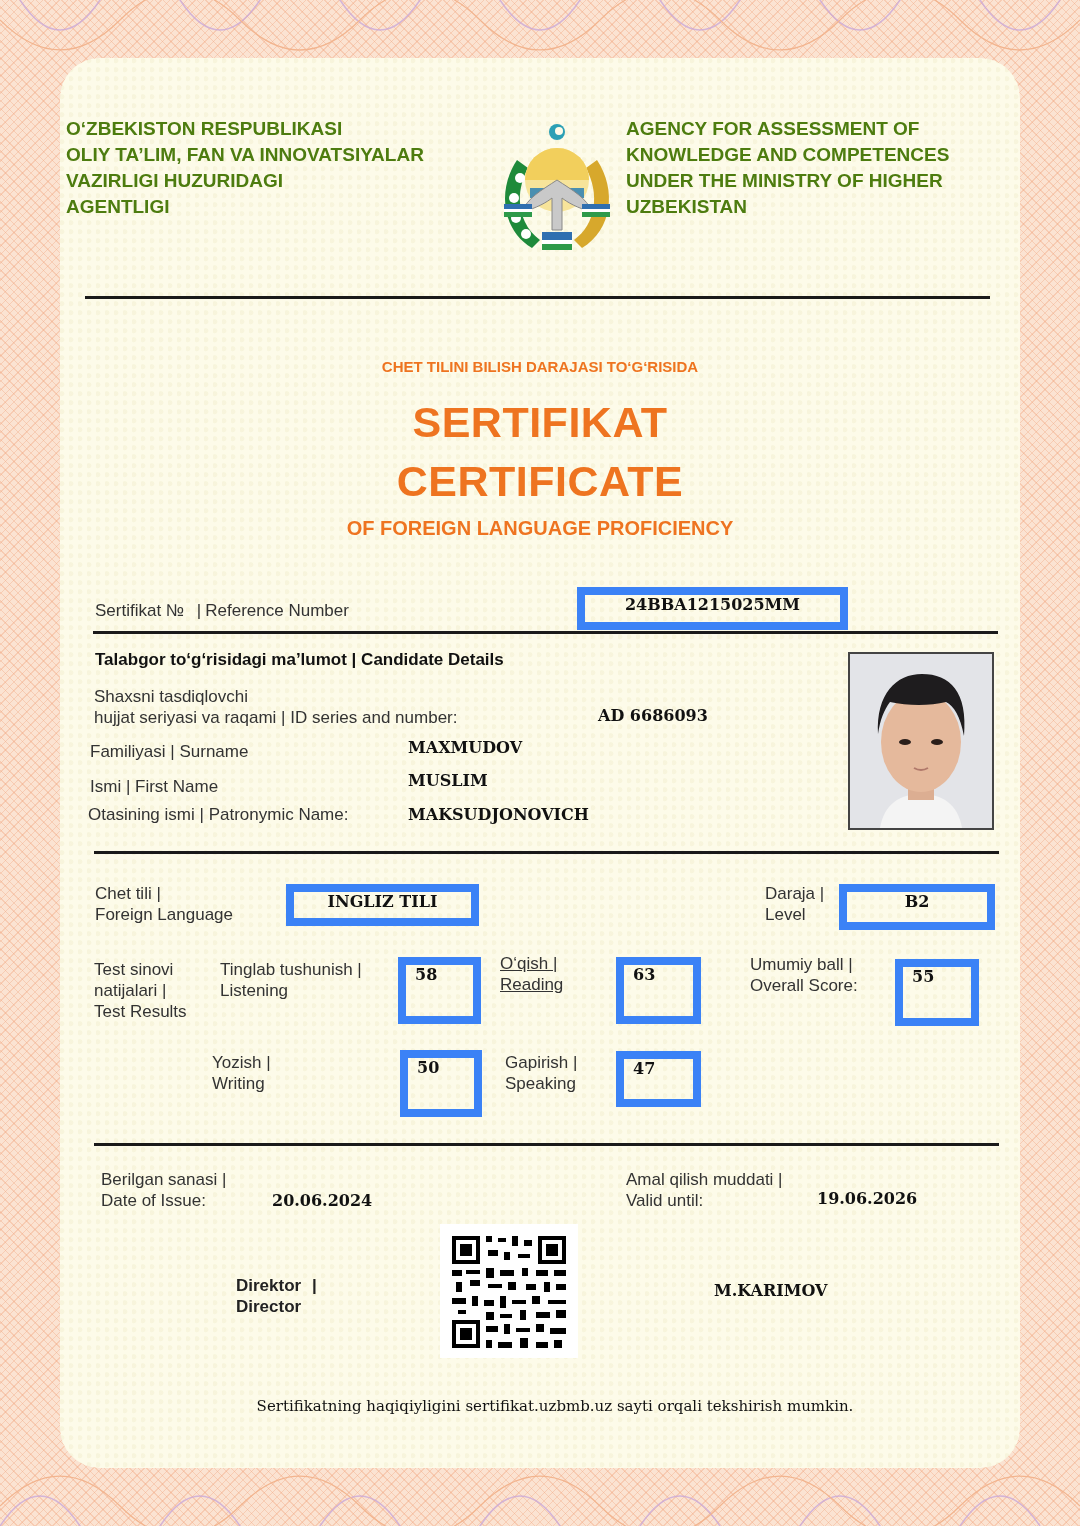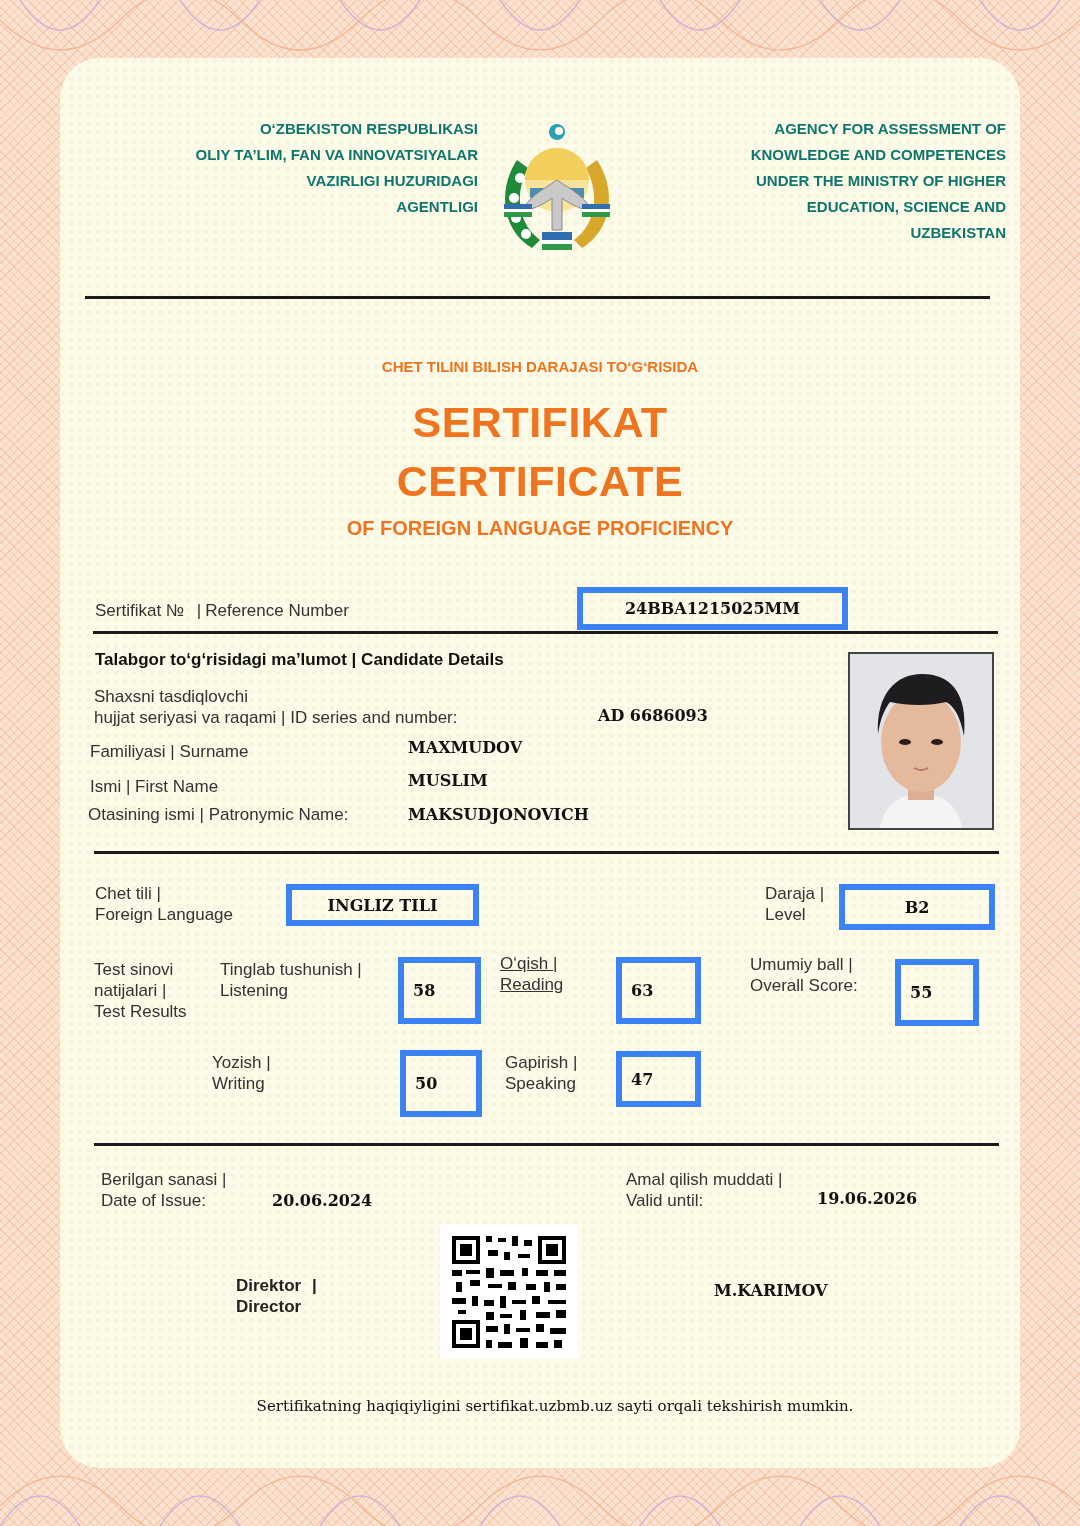--- a/index.html
+++ b/index.html
@@ -19,39 +19,39 @@
   .wave-svg { position: absolute; left: 0; top: 0; width: 1080px; height: 1526px; }
   .paper {
     position: absolute; left: 60px; top: 58px; width: 960px; height: 1410px;
     background:
       radial-gradient(circle at 20% 30%, rgba(230,225,180,0.25) 0 2px, transparent 3px) 0 0/9px 9px,
       #fdfbe9;
     border-radius: 40px;
   }
   .abs { position: absolute; }
   .hdr {
-    font-weight: bold; font-size: 15px; line-height: 26px; text-align: right; color: #0f766e;
+    font-weight: bold; font-size: 19px; line-height: 26px; text-align: left; color: #4d7c0f;
   }
   .hdr-left { left: 66px; top: 116px; width: 412px; }
   .hdr-right { left: 626px; top: 116px; width: 380px; }
   .hdr div { white-space: nowrap; }
   .emblem { left: 492px; top: 120px; width: 130px; height: 135px; }
   .rule { background: #1a1a1a; height: 3px; }
   .orange { color: #ee7420; font-weight: bold; text-align: center; }
   .sub1 { left: 0; width: 1080px; top: 358px; font-size: 15px; }
   .t1 { left: 0; width: 1080px; top: 398px; font-size: 43px; letter-spacing: 0.5px; }
   .t2 { left: 0; width: 1080px; top: 457px; font-size: 43px; letter-spacing: 0.5px; }
   .sub2 { left: 0; width: 1080px; top: 517px; font-size: 20px; }
   .lbl { font-size: 17px; color: #333; line-height: 21px; white-space: nowrap; }
   .lbl-b { font-size: 17px; font-weight: bold; color: #111; white-space: nowrap; }
   .val {
     font-family: "DejaVu Serif", "Liberation Serif", serif;
     font-weight: bold; font-size: 16px; color: #111; white-space: nowrap;
   }
-  .box { border: 6px solid #3b82f6; box-sizing: border-box; display: flex; align-items: center; }
+  .box { border: 8px solid #3b82f6; box-sizing: border-box; display: flex; align-items: flex-start; }
   .box.center { justify-content: center; }
   .box.left { padding-left: 9px; }
   .photo {
     left: 848px; top: 652px; width: 146px; height: 178px;
     border: 2px solid #444; box-sizing: border-box; background: #e4e5e9; overflow: hidden;
   }
   .qr-wrap { left: 440px; top: 1224px; width: 138px; height: 134px; background: #fff; }
   .footer-note {
     left: 0; width: 1110px; top: 1397px; text-align: center;
     font-family: "DejaVu Serif", "Liberation Serif", serif; font-size: 15px; color: #111;
@@ -103,21 +103,20 @@
     <rect x="50" y="112" width="30" height="8" fill="#2f6fb0"></rect>
       <rect x="50" y="120" width="30" height="4" fill="#fff"></rect>
       <rect x="50" y="124" width="30" height="6" fill="#2e9a4a"></rect>
   </svg>
 </div>
 
 <div class="abs hdr hdr-right">
   <div>AGENCY FOR ASSESSMENT OF</div>
   <div>KNOWLEDGE AND COMPETENCES</div>
   <div>UNDER THE MINISTRY OF HIGHER</div>
-  <div>EDUCATION, SCIENCE AND</div>
   <div>UZBEKISTAN</div>
 </div>
 
 <div class="abs rule" style="left:85px; top:296px; width:905px;"></div>
 
 <div class="abs orange sub1">CHET TILINI BILISH DARAJASI TO‘G‘RISIDA</div>
 <div class="abs orange t1">SERTIFIKAT</div>
 <div class="abs orange t2">CERTIFICATE</div>
 <div class="abs orange sub2">OF FOREIGN LANGUAGE PROFICIENCY</div>
 

